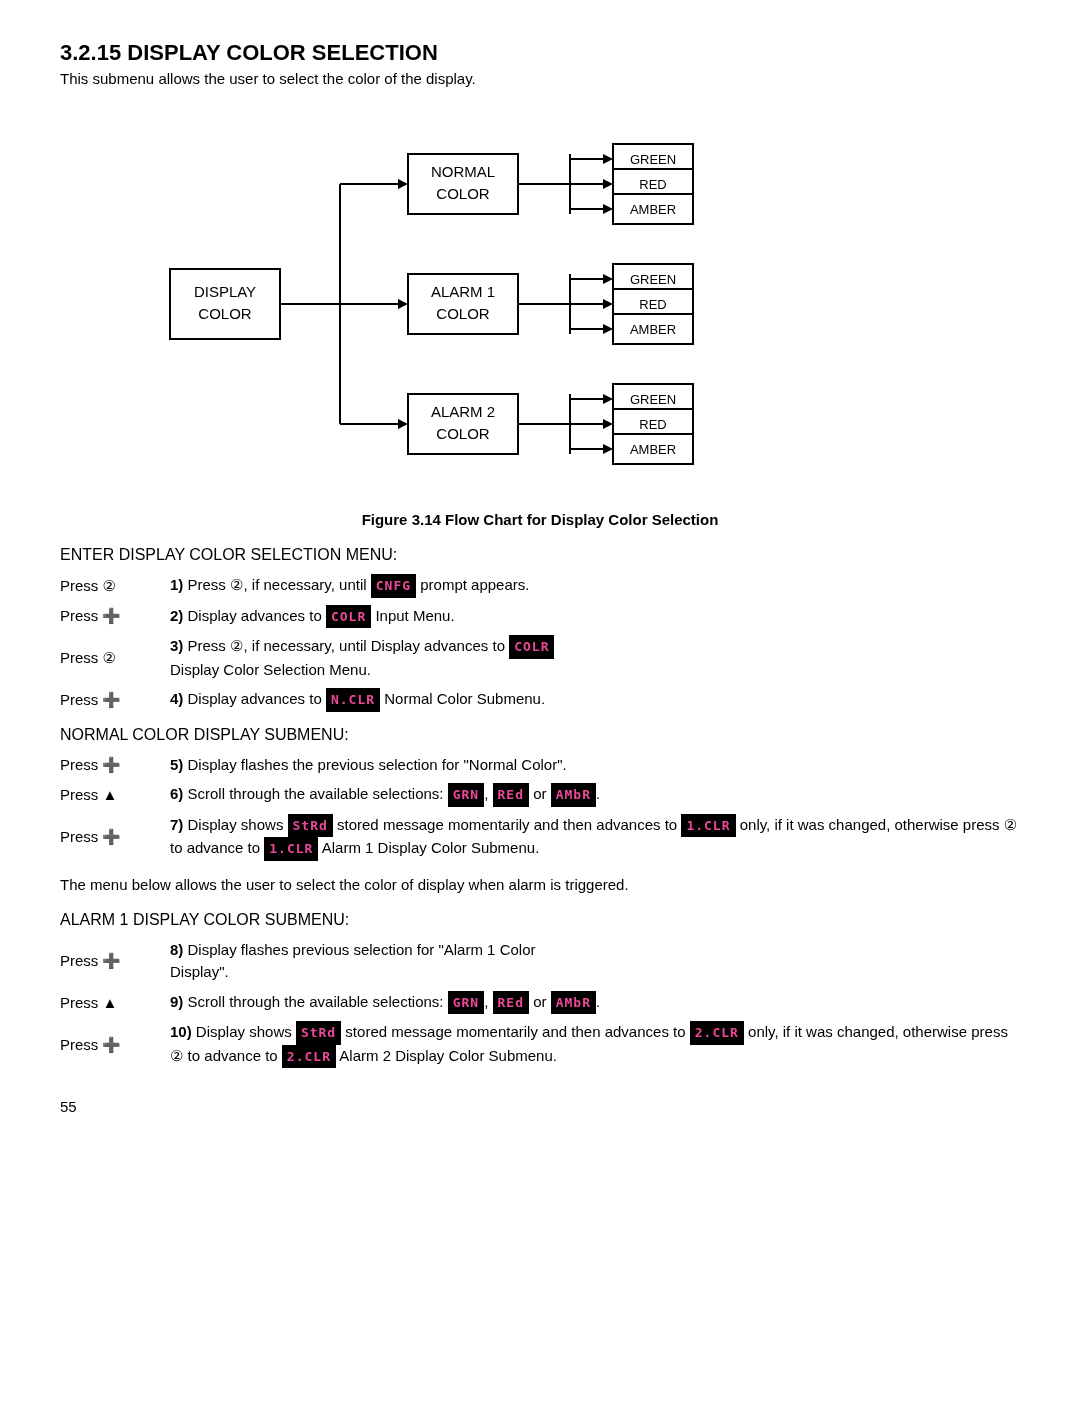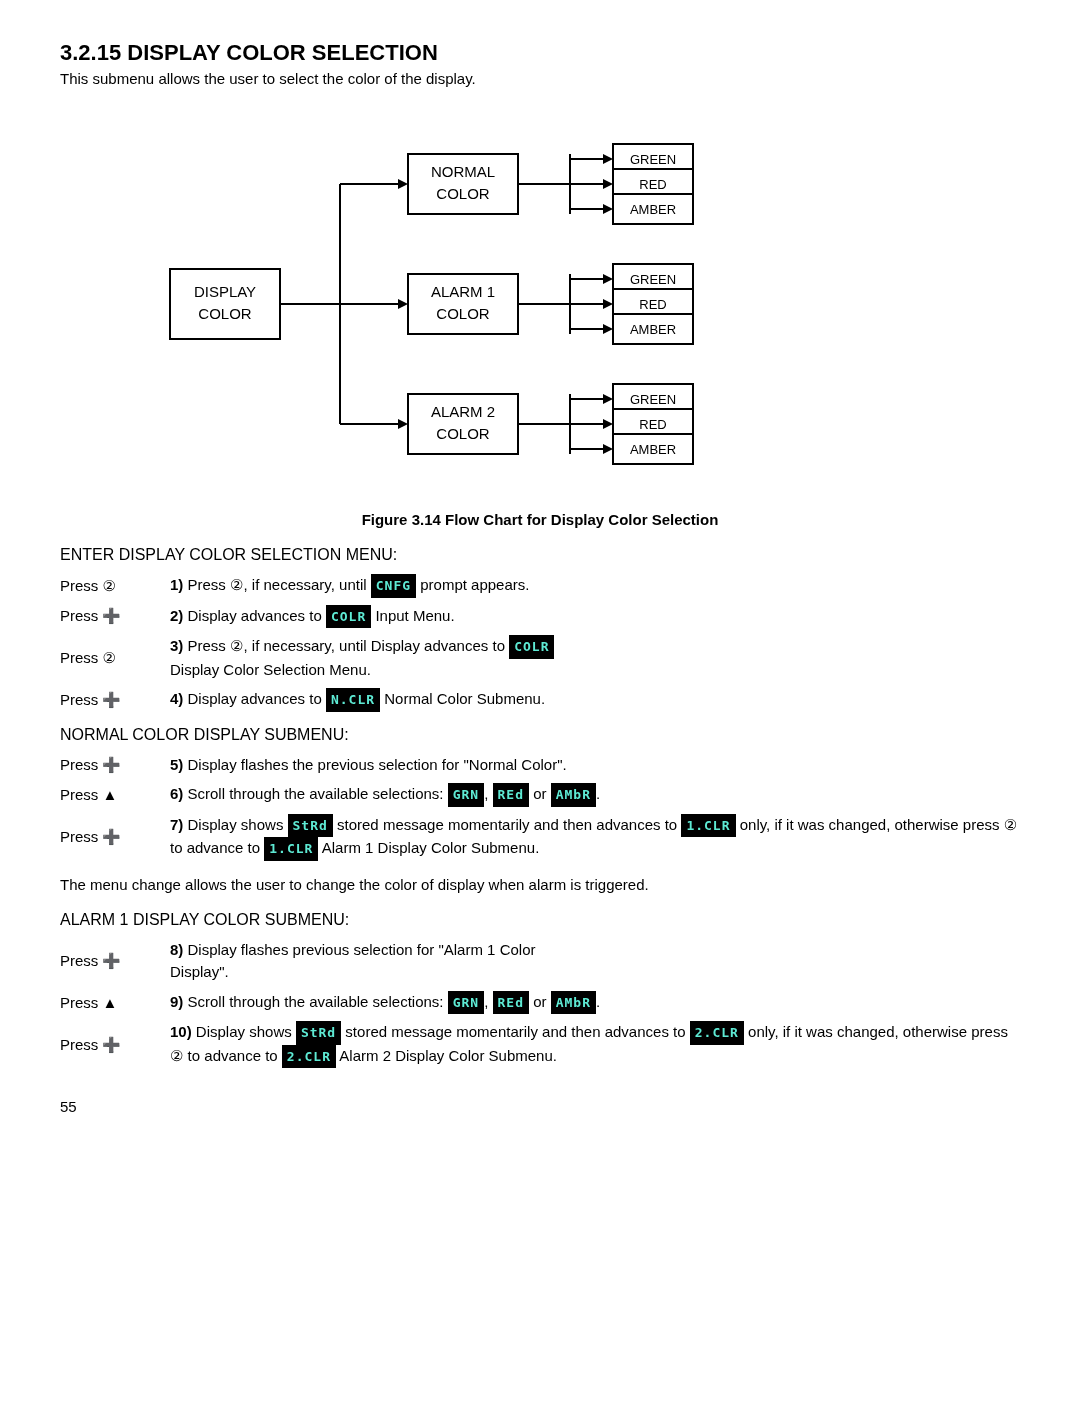--- a/index.html
+++ b/index.html
@@ -50,21 +50,21 @@
       flex-shrink: 0;
     }
     .press-content {
       font-size: 15px;
       line-height: 1.5;
     }
     
     .lcd {
       display: inline-block;
       background: #000;
-      color: #5eead4;
+      color: #ec4899;
       font-family: monospace;
       font-size: 13px;
       font-weight: bold;
       padding: 1px 4px;
       letter-spacing: 1px;
       border: 1px solid #000;
     }
     .paragraph {
       font-size: 15px;
       margin-bottom: 12px;
@@ -229,21 +229,21 @@
   <div class="press-row">
     <div class="press-label">Press ➕</div>
     <div class="press-content">
       <strong>7)</strong> Display shows <span class="lcd">StRd</span> stored message momentarily and then
       advances to <span class="lcd">1.CLR</span> only, if it was changed, otherwise press ② to
       advance to <span class="lcd">1.CLR</span> Alarm 1 Display Color Submenu.
     </div>
   </div>
 </div>
 
-<p class="paragraph">The menu change allows the user to change the color of display when alarm is triggered.</p>
+<p class="paragraph">The menu below allows the user to select the color of display when alarm is triggered.</p>
 
 <p class="section-heading">ALARM 1 DISPLAY COLOR SUBMENU:</p>
 
 <div class="press-table">
   <div class="press-row">
     <div class="press-label">Press ➕</div>
     <div class="press-content">
       <strong>8)</strong> Display flashes previous selection for "Alarm 1 Color<br>
       Display".
     </div>

